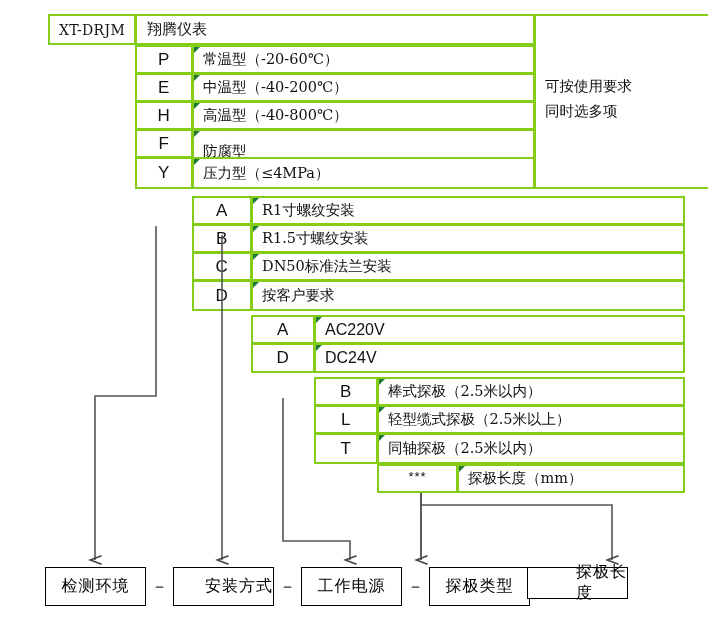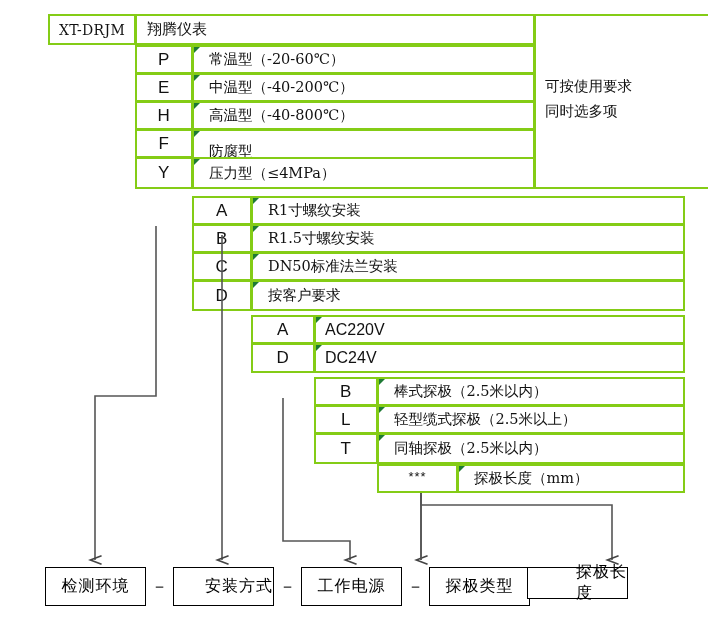--- a/index.html
+++ b/index.html
@@ -26,21 +26,21 @@
   }
   .cell.code{
     justify-content:center;
     font-family:"Liberation Sans","DejaVu Sans",sans-serif;
     font-size:17px;
     font-weight:500;
     letter-spacing:.5px;
   }
   .cell.desc{
     justify-content:flex-start;
-    padding-left:15px;
+    padding-left:9px;
     font-family:"DejaVu Serif","Liberation Serif",serif;
     font-size:14.5px;
   }
   .cell.model{
     justify-content:center;
     font-family:"DejaVu Serif","Liberation Serif",serif;
     font-size:14px;
     letter-spacing:.3px;
   }
   .cell.brand{

